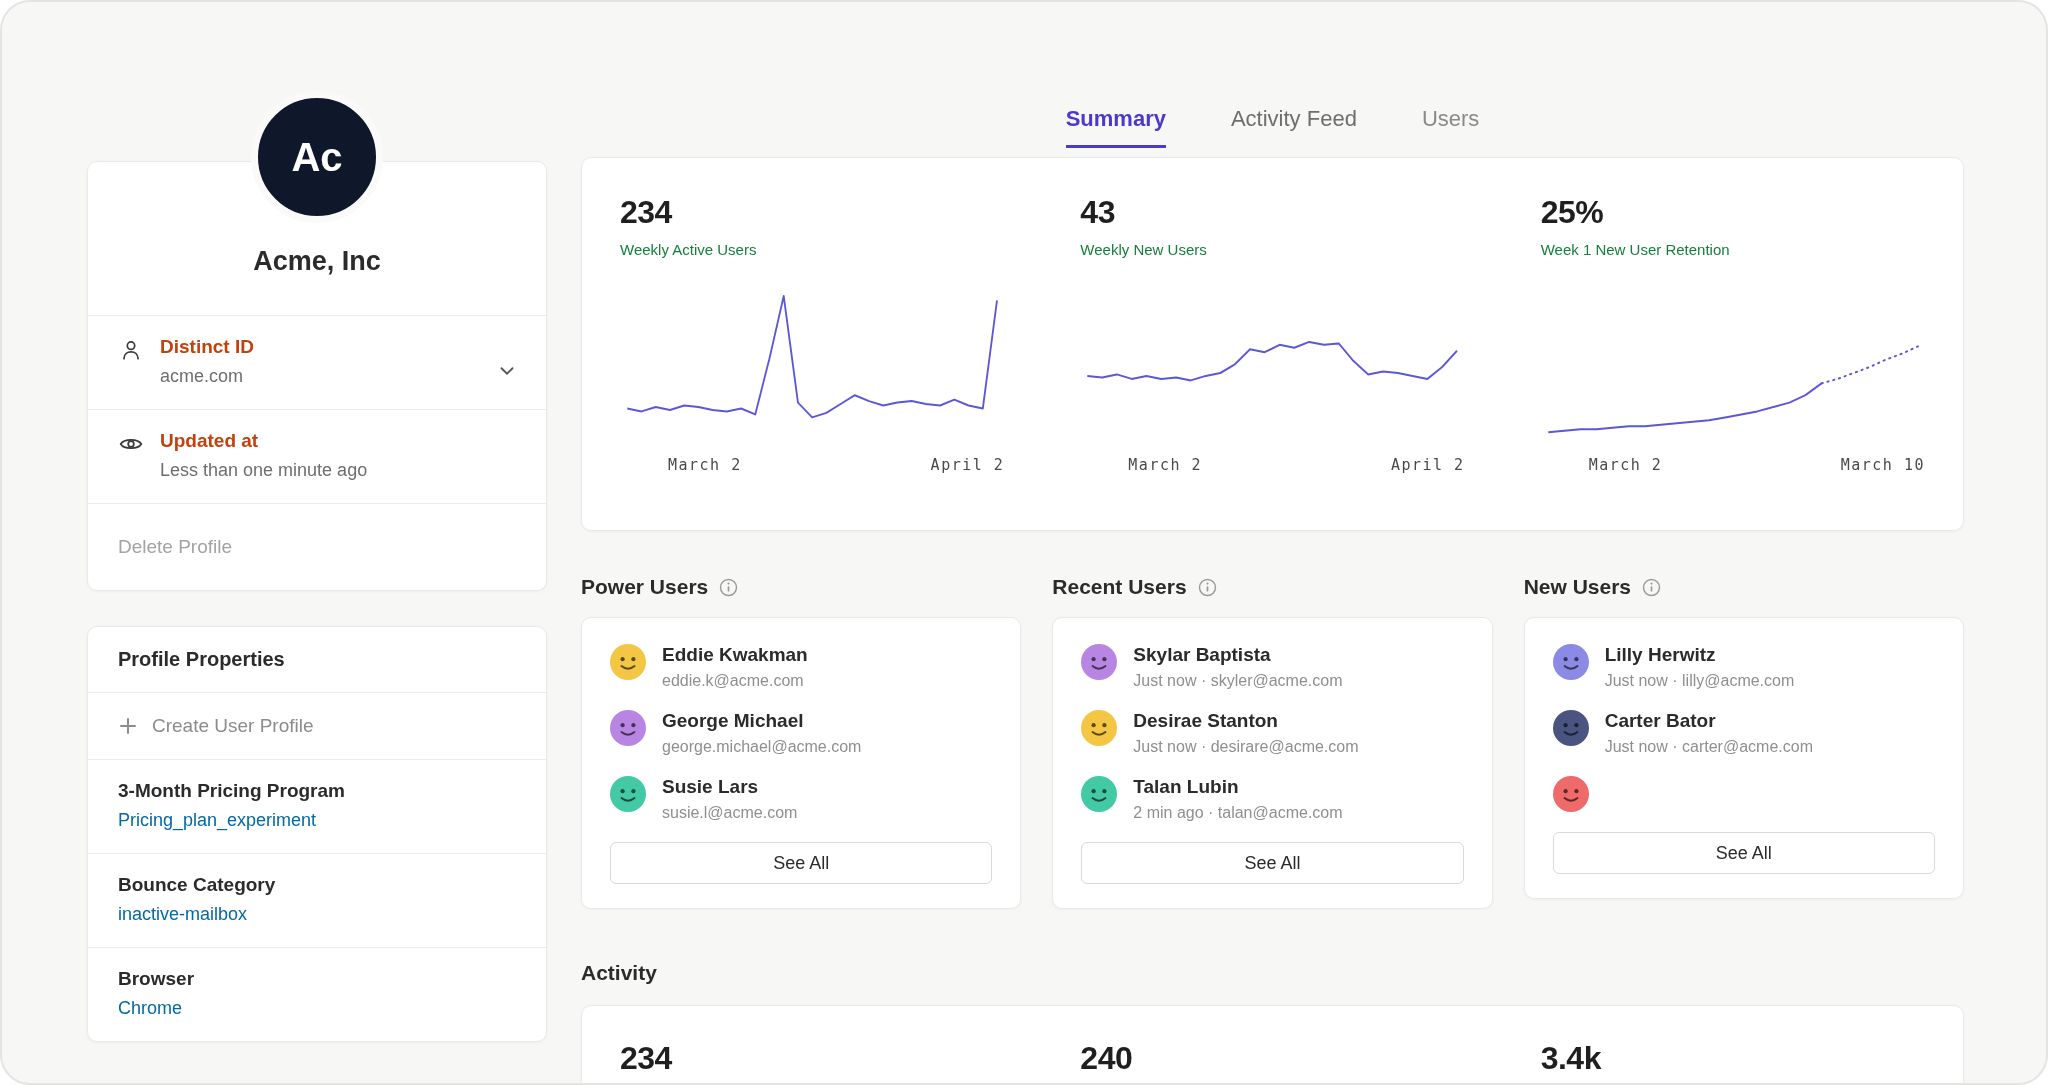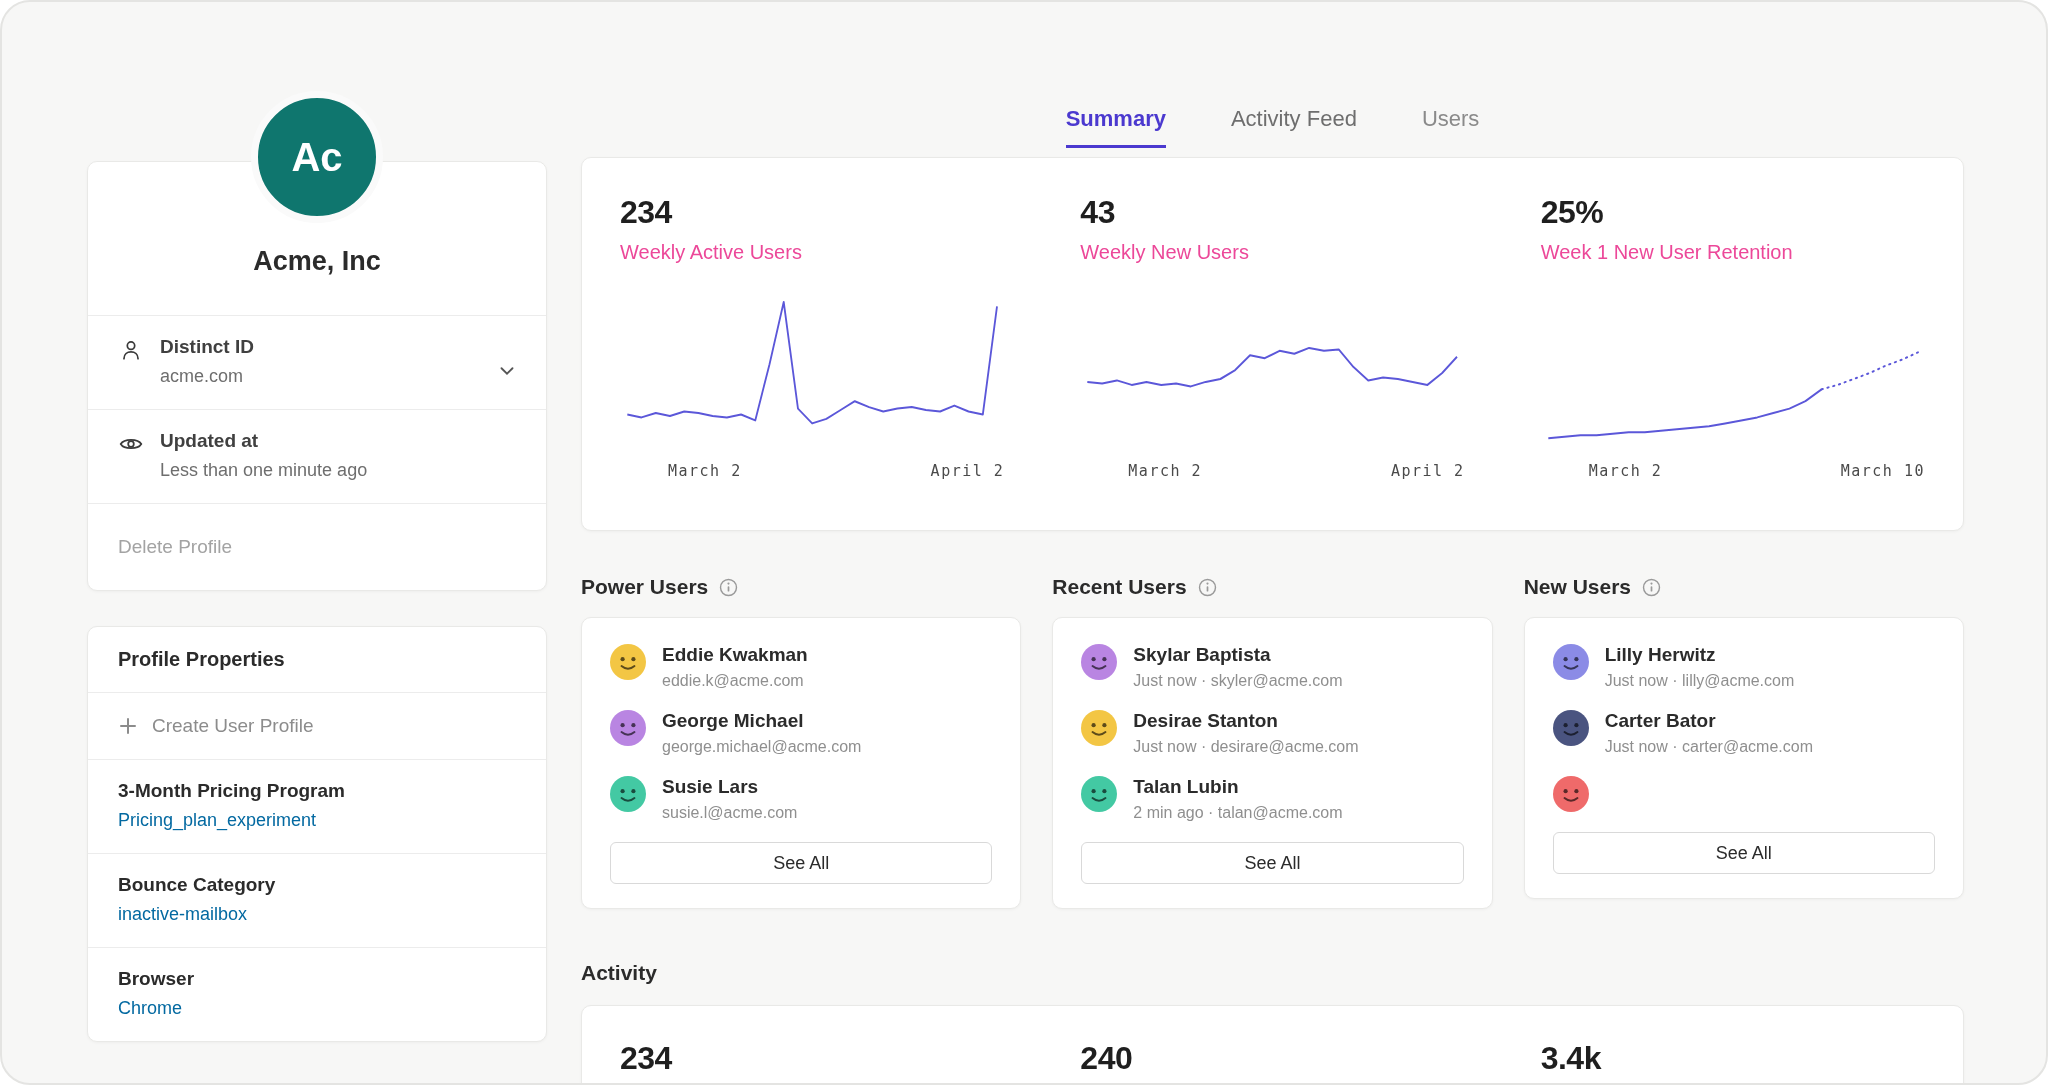--- a/index.html
+++ b/index.html
@@ -7,21 +7,21 @@
   .window { position: relative; width: 2048px; height: 1085px; background: #f7f7f6; border: 2px solid #e4e4e2; border-radius: 30px; overflow: hidden; }
 
   
   .sidebar { position: absolute; left: 85px; top: 89px; width: 460px; }
   .avatar-big { position: absolute; left: 50%; transform: translateX(-50%); top: 0; width: 132px; height: 132px; border-radius: 50%; color: #fff; font-size: 40px; font-weight: 700; display: flex; align-items: center; justify-content: center; border: 7px solid #fafafa; z-index: 2; }
   .card { background: #ffffff; border: 1px solid #e9e9e7; border-radius: 10px; box-shadow: 0 1px 3px rgba(0,0,0,0.04); }
   .profile-card { margin-top: 70px; position: relative; }
   .company-name { text-align: center; font-size: 27px; font-weight: 700; padding: 84px 0 38px; }
   .sb-row { border-top: 1px solid #ececec; display: flex; align-items: flex-start; padding: 20px 30px 22px; position: relative; }
   .sb-icon { width: 26px; height: 26px; margin-right: 16px; margin-top: 1px; flex: none; }
-  .sb-label { font-size: 19px; font-weight: 600; color: #404040; }
+  .sb-label { font-size: 19px; font-weight: 600; color: #c2410c; }
   .sb-value { font-size: 18px; color: #6e6e6e; margin-top: 8px; }
   .chevron { position: absolute; right: 28px; top: 44px; width: 22px; height: 22px; cursor: pointer; }
   .delete-row { border-top: 1px solid #ececec; padding: 32px 30px; font-size: 19px; color: #a3a3a3; cursor: pointer; }
 
   .props-card { margin-top: 35px; }
   .props-title { font-size: 20px; font-weight: 700; padding: 21px 30px; border-bottom: 1px solid #ececec; }
   .search-wrap { margin: 24px 30px 0; position: relative; }
   .search-input { width: 100%; height: 50px; background: #efefef; border: none; border-radius: 8px; padding-left: 54px; font-size: 19px; color: #444; outline: none; font-family: "Liberation Sans", sans-serif; }
   .search-input::placeholder { color: #a2a2a2; }
   .search-icon { position: absolute; left: 16px; top: 13px; width: 24px; height: 24px; }
@@ -34,21 +34,21 @@
   
   .main { position: absolute; left: 579px; top: 104px; width: 1383px; }
   .tabs { display: flex; justify-content: center; gap: 65px; }
   .tab { font-size: 22px; color: #6e6e6e; padding-bottom: 13px; cursor: pointer; border-bottom: 3px solid transparent; }
   .tab.active { color: #4b39cf; font-weight: 700; border-bottom-color: #4b39cf; }
   .tab.dim { color: #8a8a8a; }
 
   .summary-card { display: flex; margin-top: 9px; height: 374px; padding-top: 36px; }
   .stat-col { flex: 1; padding: 0 38px; display: flex; flex-direction: column; }
   .stat-value { font-size: 32px; font-weight: 700; color: #1f1f1f; letter-spacing: -0.5px; }
-  .stat-label { font-size: 20px; margin-top: 10px; color: #ec4899; }
+  .stat-label { font-size: 15px; margin-top: 10px; color: #15803d; }
   .spark { width: 100%; height: 168px; margin-top: 28px; }
   .axis { display: flex; justify-content: space-between; font-family: "DejaVu Sans Mono", monospace; font-size: 15px; color: #4a4a4a; letter-spacing: 1.5px; margin-top: 2px; padding-left: 48px; }
 
   .lists { display: flex; gap: 31px; margin-top: 44px; }
   .list-col { flex: 1; min-width: 0; }
   .list-header { display: flex; align-items: center; gap: 11px; margin-bottom: 18px; }
   .list-title { font-size: 21px; font-weight: 700; }
   .info-icon { width: 19px; height: 19px; cursor: pointer; }
   .list-card { padding: 26px 28px 24px; }
   .user-row { display: flex; gap: 16px; margin-bottom: 20px; align-items: flex-start; cursor: pointer; }
@@ -61,21 +61,21 @@
   .activity-title { font-size: 21px; font-weight: 700; margin: 52px 0 20px; }
   .activity-card { display: flex; height: 220px; padding-top: 34px; }
 </style>
 </head>
 <body>
 
 <div class="window">
 
   <aside class="sidebar">
 
-    <div class="avatar-big" style="background: #0f766e;">
+    <div class="avatar-big" style="background: #0f172a;">
       <span>Ac</span>
     </div>
 
     <section class="card profile-card">
       <h1 class="company-name">Acme, Inc</h1>
 
       <div class="sb-row">
         <span class="sb-icon">
           <svg viewBox="0 0 24 24" fill="none" stroke="#3a3a3a" stroke-width="1.6" stroke-linecap="round">
             <circle cx="12" cy="8" r="3.4"></circle>

